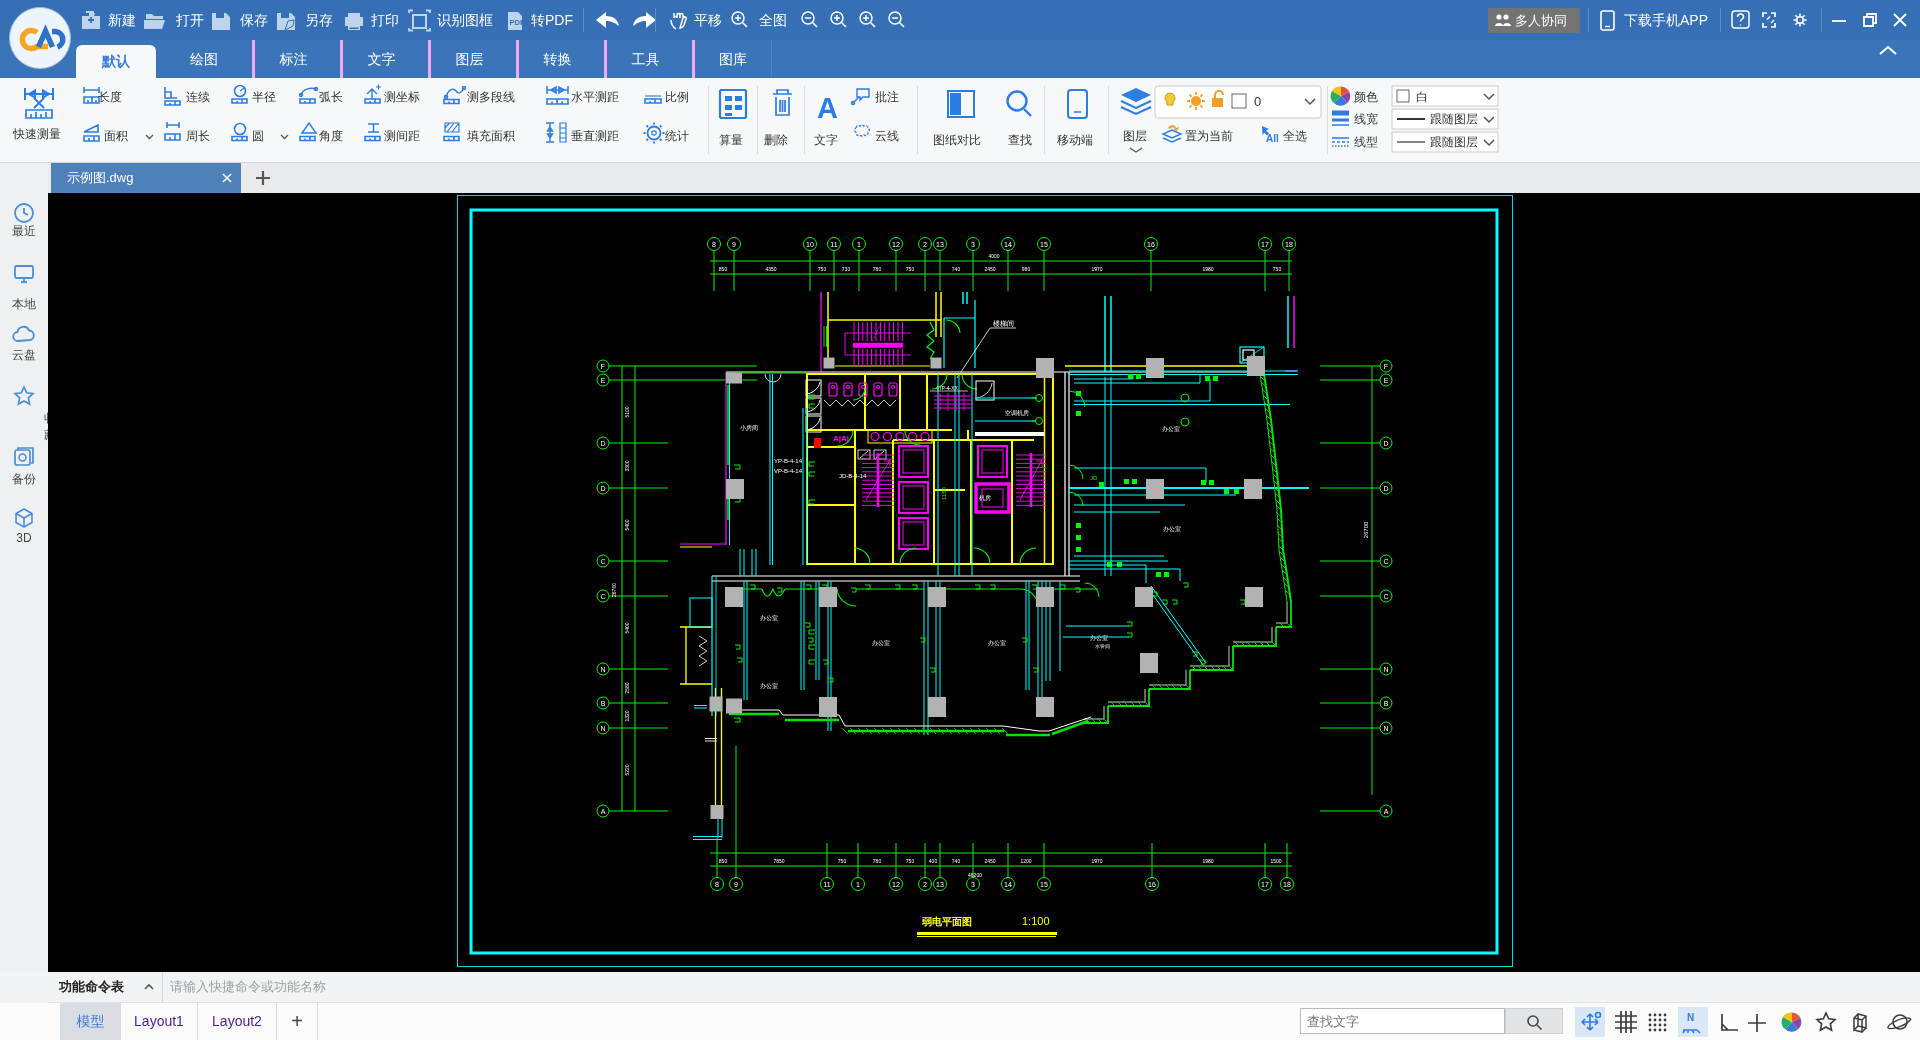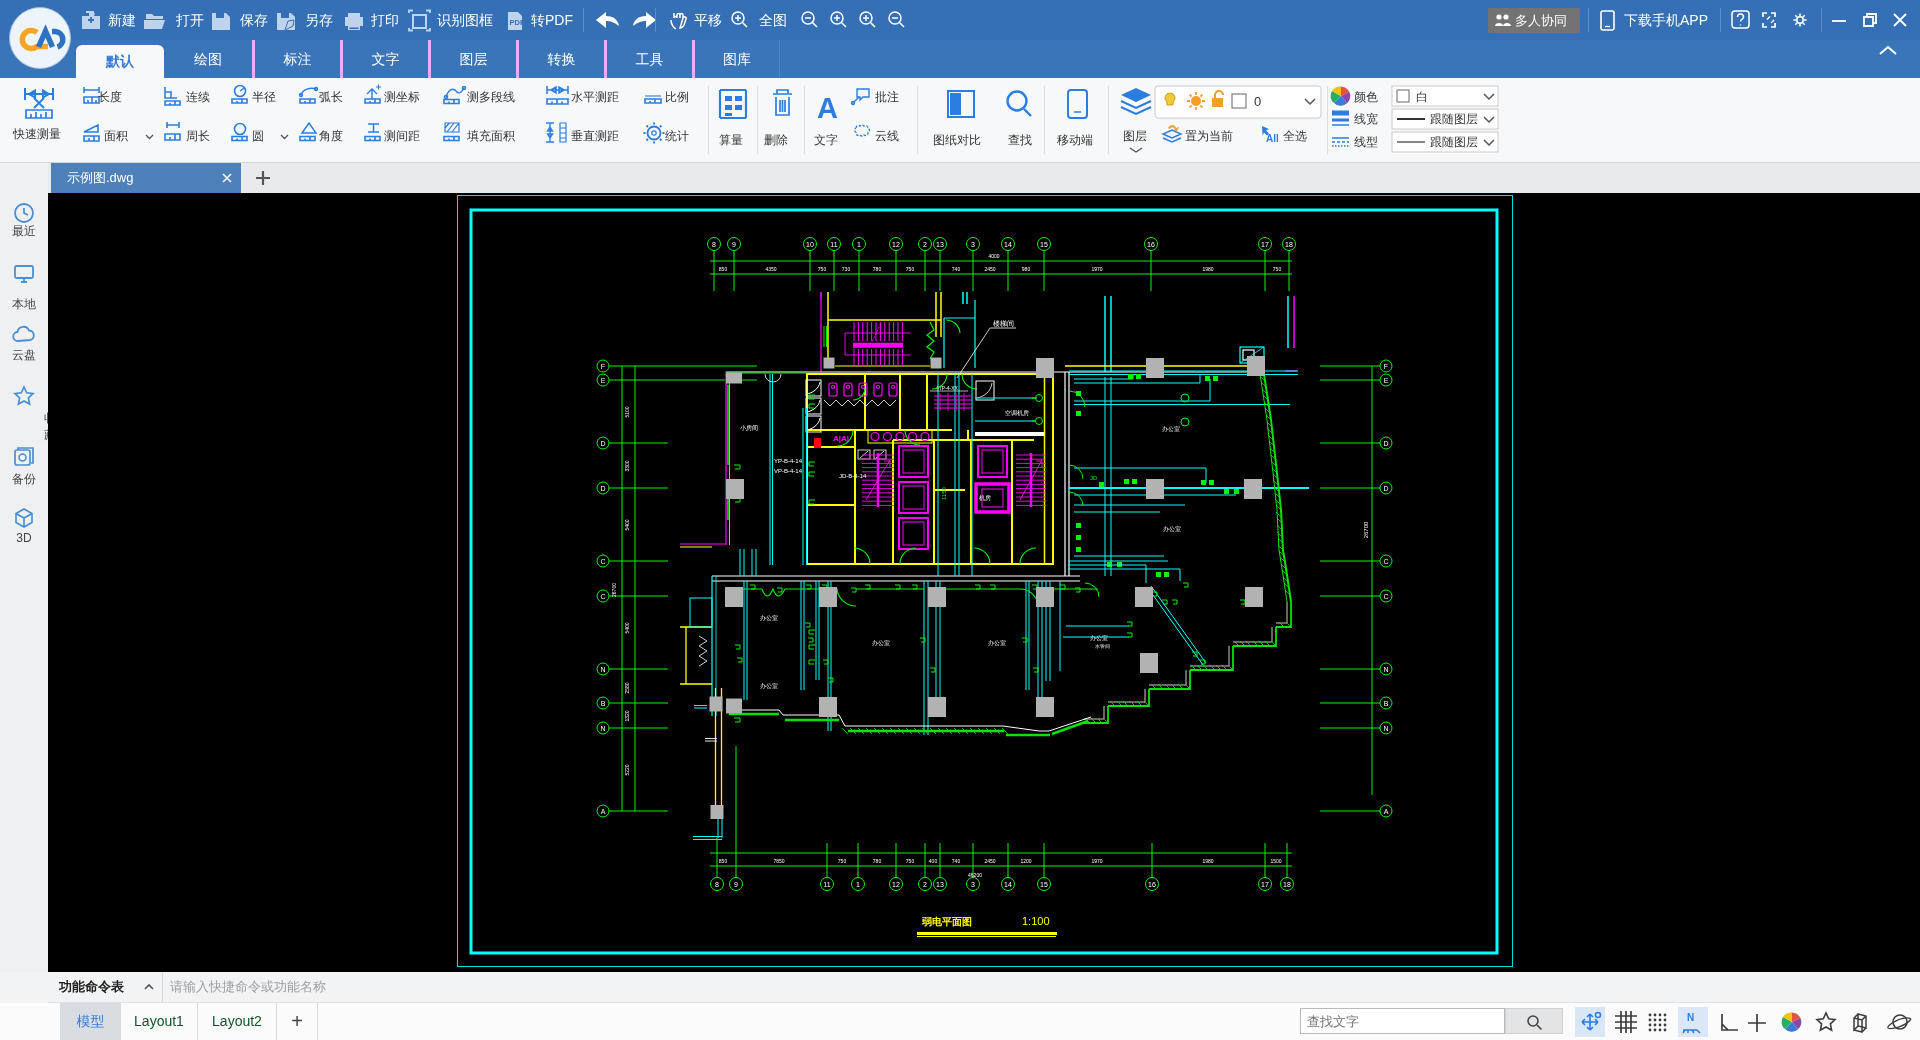--- a/index.html
+++ b/index.html
@@ -1,36 +1,36 @@
 <!DOCTYPE html>
 <html><head>
 <meta charset="utf-8">
 <style>
 * { margin:0; padding:0; box-sizing:border-box; }
 html,body { width:1920px; height:1040px; overflow:hidden; font-family:"Liberation Sans", sans-serif; }
 .abs { position:absolute; }
 #titlebar { position:absolute; left:0; top:0; width:1920px; height:40px; background:#356fb5; }
 #tabrow { position:absolute; left:0; top:40px; width:1920px; height:38px; background:#3a75ba; }
-.rtab { position:absolute; top:0; height:38px; line-height:38px; text-align:center; color:#fff; font-size:14px; width:88px; }
+.rtab { position:absolute; top:0; height:38px; line-height:38px; text-align:center; color:#fff; font-size:14px; width:80px; }
 .rtab.sep { border-left:3px solid #f0abfc; }
 .rtab.active { background:#f7f8f9; color:#3a7bd5; font-weight:bold; top:5px; height:33px; line-height:33px; border-radius:6px 6px 0 0; }
 #ribbon { position:absolute; left:0; top:78px; width:1920px; height:85px; background:#f7f8f9; border-bottom:1px solid #d5d6d7; }
 .rlbl { position:absolute; font-size:12px; color:#333; white-space:nowrap; }
 #logo { position:absolute; left:9px; top:7px; width:62px; height:62px; border-radius:50%; background:#eef4fb; border:1px solid #9fc0e2; z-index:5; }
 .tbitem { position:absolute; top:0; height:40px; line-height:40px; color:#fff; font-size:14px; white-space:nowrap; }
 .tbsep { position:absolute; top:8px; height:24px; width:1px; background:#5b8cc6; }
 #filetabbar { position:absolute; left:48px; top:163px; width:1872px; height:30px; background:#e8eaec; }
 #filetab { position:absolute; left:3px; top:0; width:190px; height:30px; background:#4e80ba; color:#fff; font-size:13px; line-height:30px; }
 #sidebar { position:absolute; left:0; top:163px; width:48px; height:809px; background:#eef0f2; }
 .sbitem { position:absolute; left:0; width:48px; text-align:center; color:#444; font-size:12px; }
 #canvas { position:absolute; left:48px; top:193px; width:1872px; height:779px; background:#000; }
 #cmdbar { position:absolute; left:48px; top:972px; width:1872px; height:31px; background:#f2f3f4; border-bottom:1px solid #e0e1e2; }
 #bottombar { position:absolute; left:0; top:1003px; width:1920px; height:37px; background:#fbfbfc; }
 #bl { position:absolute; left:0; top:972px; width:48px; height:31px; background:#f2f3f4; }
-.ltab { position:absolute; top:0; height:37px; line-height:37px; text-align:center; font-size:14px; color:#14532d; border-right:1px solid #d9dadb; }
+.ltab { position:absolute; top:0; height:37px; line-height:37px; text-align:center; font-size:14px; color:#4c1d95; border-right:1px solid #d9dadb; }
 input { font-family:"Liberation Sans", sans-serif; }
 </style>
 </head>
 <body>
 
 <div id="titlebar">
 
   <svg class="abs" style="left:80px;top:9px" width="830" height="24" viewBox="0 0 830 24">
     <g fill="#bed3ec">
       <path d="M2 7 h7 v-3 h6 l-1 3 h6 v13 h-18 z M6 2 h8 v2 h-8 z"></path>

